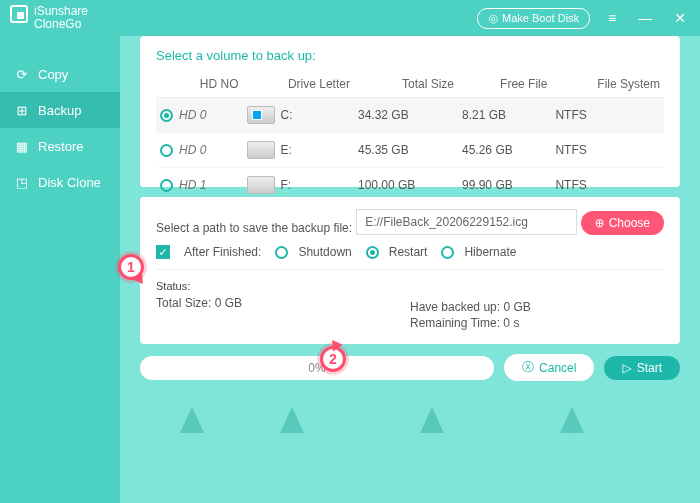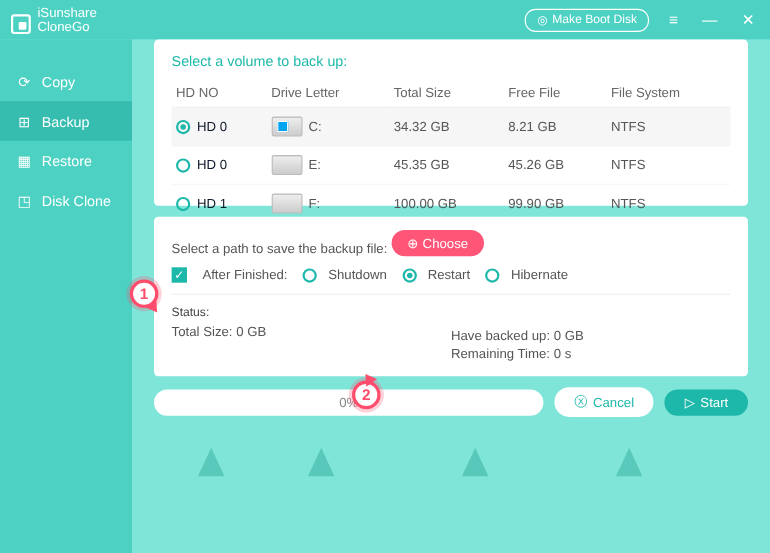--- a/index.html
+++ b/index.html
@@ -1,43 +1,43 @@
 <!DOCTYPE html>
 <html><head>
 <meta charset="utf-8">
 <style>
 * { box-sizing: border-box; margin: 0; padding: 0; font-family: Arial, sans-serif; }
 body { width: 700px; height: 503px; overflow: hidden; background: #7fe5d9; position: relative; }
 
 .titlebar { height: 36px; background: #4cd1c3; display: flex; align-items: center; padding: 0 10px; }
-.logo { display: flex; align-items: flex-end; gap: 6px; color: white; font-size: 12px; line-height: 1.1; }
+.logo { display: flex; align-items: flex-start; gap: 6px; color: white; font-size: 12px; line-height: 1.1; }
 .logo-icon { width: 18px; height: 18px; border: 2px solid white; border-radius: 3px; position: relative; }
 .logo-icon::after { content: ""; position: absolute; right: 2px; bottom: 2px; width: 7px; height: 7px; background: white; border-radius: 1px; }
 .titlebar-right { margin-left: auto; display: flex; align-items: center; gap: 14px; }
 .boot-btn { border: 1px solid white; color: white; font-size: 11px; padding: 3px 10px; border-radius: 10px; background: transparent; display: flex; align-items: center; gap: 4px; cursor: pointer; }
 .win-ctrl { color: white; font-size: 14px; cursor: pointer; padding: 2px 4px; }
 
 .app { display: flex; height: 467px; }
 .sidebar { width: 120px; background: #4cd1c3; padding-top: 20px; }
 .nav-item { display: flex; align-items: center; gap: 8px; padding: 10px 14px; color: white; font-size: 13px; cursor: pointer; }
 .nav-item.active { background: #36bdb0; }
 .nav-icon { width: 16px; height: 16px; display: inline-flex; align-items: center; justify-content: center; }
 
 .main { flex: 1; background: #7fe5d9; padding: 0 20px 14px 20px; position: relative; display: flex; flex-direction: column; gap: 10px; }
 
 .panel { background: white; border-radius: 4px; padding: 12px 16px; }
 .panel-title { color: #1db8a9; font-size: 13px; margin-bottom: 8px; }
 
 table.vol { width: 100%; border-collapse: collapse; font-size: 12px; color: #555; }
-table.vol th { text-align: left; font-weight: normal; padding: 6px 4px; color: #666; border-bottom: 1px solid #eee; }
+table.vol th { text-align: right; font-weight: normal; padding: 6px 4px; color: #666; border-bottom: 1px solid #eee; }
 table.vol td { padding: 8px 4px; border-bottom: 1px solid #f5f5f5; }
 tr.selected { background: #f6f6f6; }
 .radio { width: 13px; height: 13px; border: 2px solid #1db8a9; border-radius: 50%; display: inline-block; vertical-align: middle; margin-right: 6px; position: relative; }
 .radio.on::after { content: ""; position: absolute; inset: 2px; background: #1db8a9; border-radius: 50%; }
-.hdno { color: #0f172a; }
+.hdno { color: #737373; font-style: italic; }
 .drive { display: flex; align-items: center; gap: 6px; }
 .drive-ico { width: 28px; height: 18px; background: linear-gradient(#eee, #ccc); border: 1px solid #bbb; border-radius: 2px; position: relative; }
 .drive-ico.os::before { content: ""; position: absolute; left: 4px; top: 3px; width: 10px; height: 10px; background: #00a4ef; box-shadow: 0 0 0 1px white inset; }
 
 .path-row { display: flex; align-items: flex-end; gap: 4px; font-size: 12px; color: #555; }
 .path-input { flex: 1; border: 1px solid #ddd; padding: 5px 8px; font-size: 12px; color: #666; }
 .choose-btn { background: #ff5577; color: white; border: none; border-radius: 14px; padding: 5px 14px; font-size: 12px; cursor: pointer; display: flex; align-items: center; gap: 4px; }
 
 .after-row { display: flex; align-items: center; gap: 14px; font-size: 12px; color: #555; margin-top: 10px; }
 .chk { width: 14px; height: 14px; background: #1db8a9; display: inline-flex; align-items: center; justify-content: center; color: white; font-size: 11px; }
@@ -157,20 +157,21 @@
               <td>99.90 GB</td>
               <td>NTFS</td>
             </tr>
           </tbody>
       </table>
     </div>
 
     <div class="panel">
       <div class="path-row">
         <span>Select a path to save the backup file:</span>
+        <input class="path-input" value="E://FileBack_20206229152.icg" style="">
         <button class="choose-btn">
           <span>⊕</span>
           <span>Choose</span>
         </button>
       </div>
       <div class="after-row">
         <span class="chk">✓</span>
         <span>After Finished:</span>
         <span class="opt">
             <span class="radio"></span>

